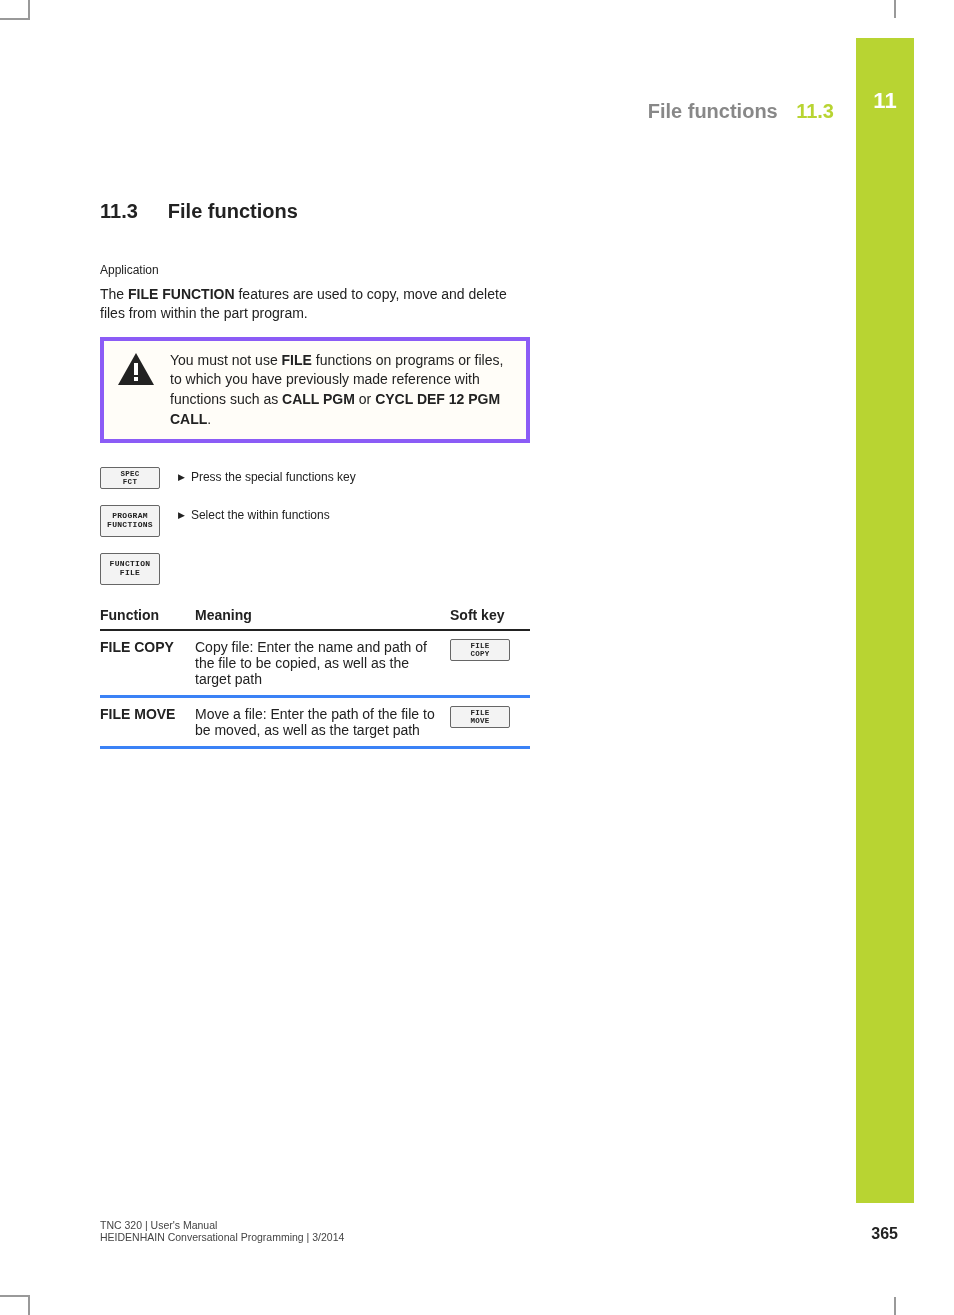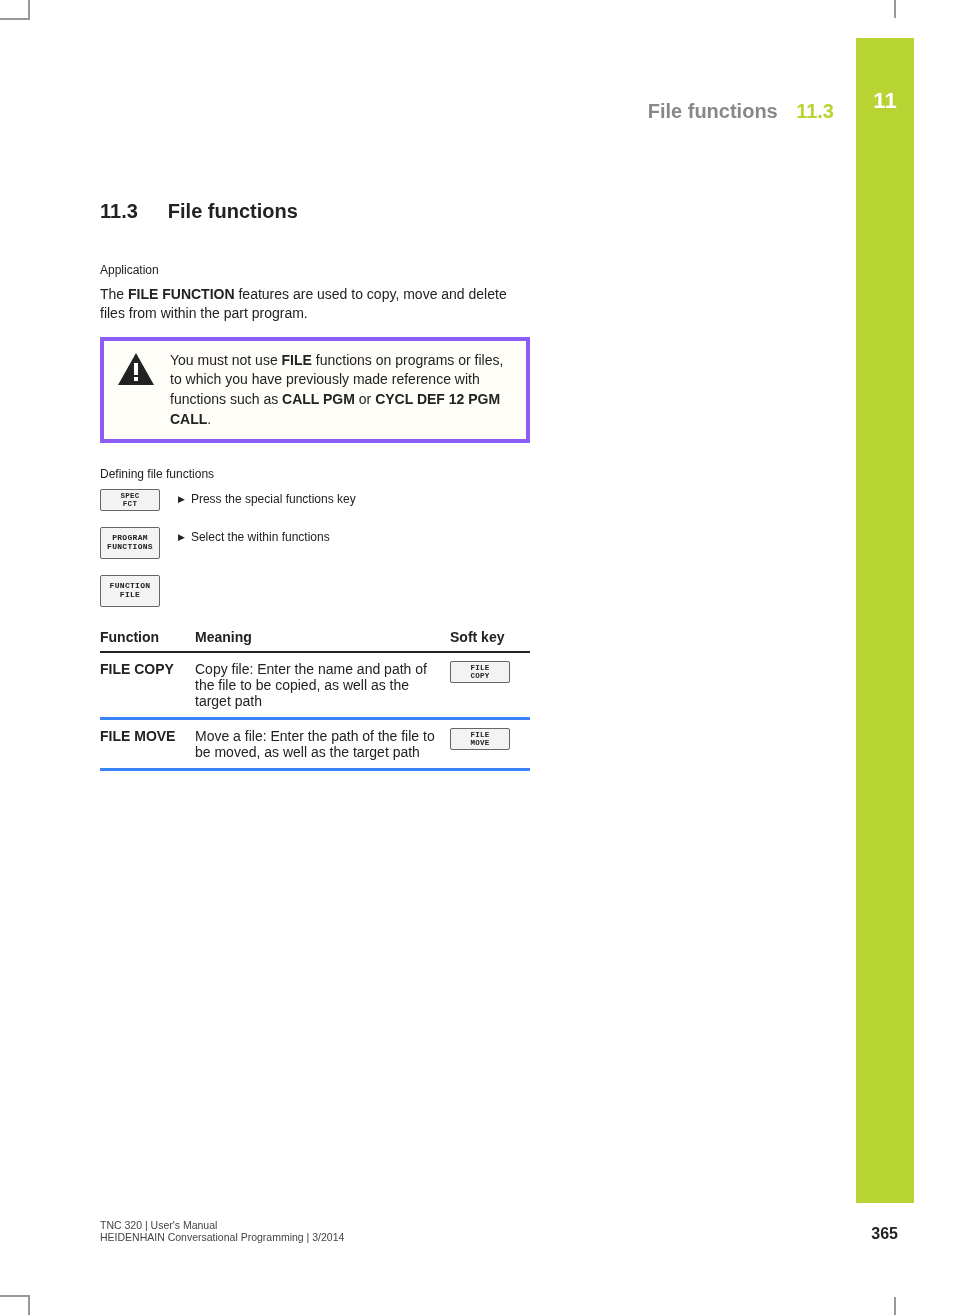--- a/index.html
+++ b/index.html
@@ -128,21 +128,20 @@
           <polygon points="20,2 38,34 2,34" fill="#222"></polygon>
           <rect x="18" y="12" width="4" height="12" fill="#fff"></rect>
           <rect x="18" y="26" width="4" height="4" fill="#fff"></rect>
         </svg>
     </div>
     <div class="txt">
       <span>You must not use </span><b>FILE</b><span> functions on programs or files, to which you have previously made reference with functions such as </span><b>CALL PGM</b><span> or </span><b>CYCL DEF 12 PGM CALL</b><span>.</span>
     </div>
   </div>
 
-  <div class="h2">Defining file functions</div>
 
   <div class="steps">
     <div class="step">
       <div class="softkey sm">
         <span>SPEC</span>
         <span>FCT</span>
       </div>
       <div class="txt"><span class="bullet"></span><span>Press the special functions key</span></div>
     </div>
     <div class="step">

